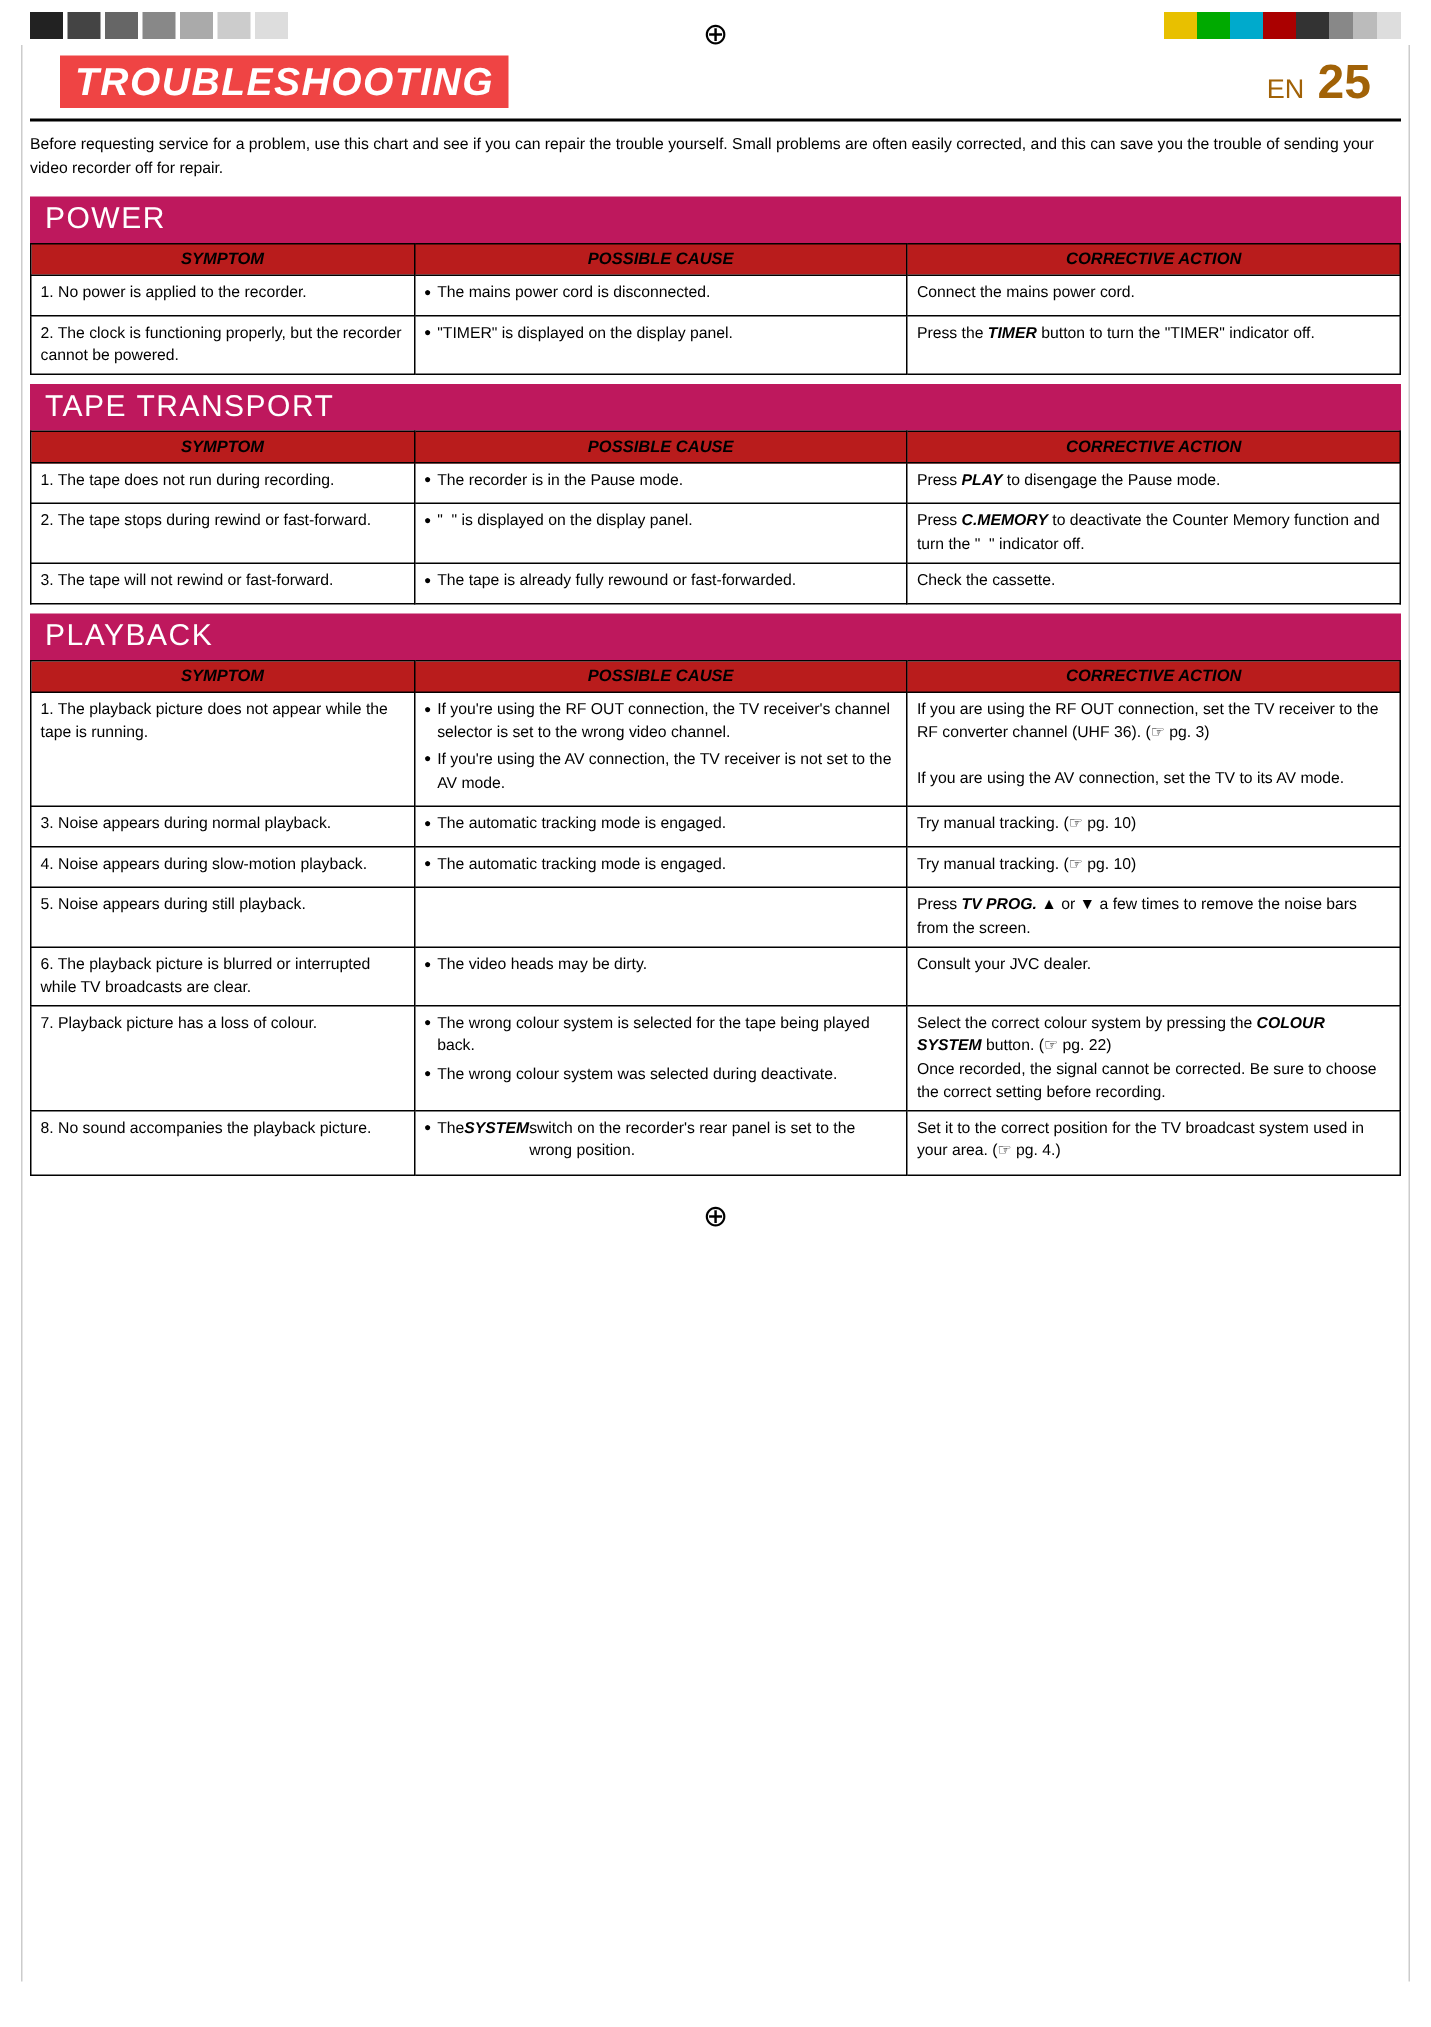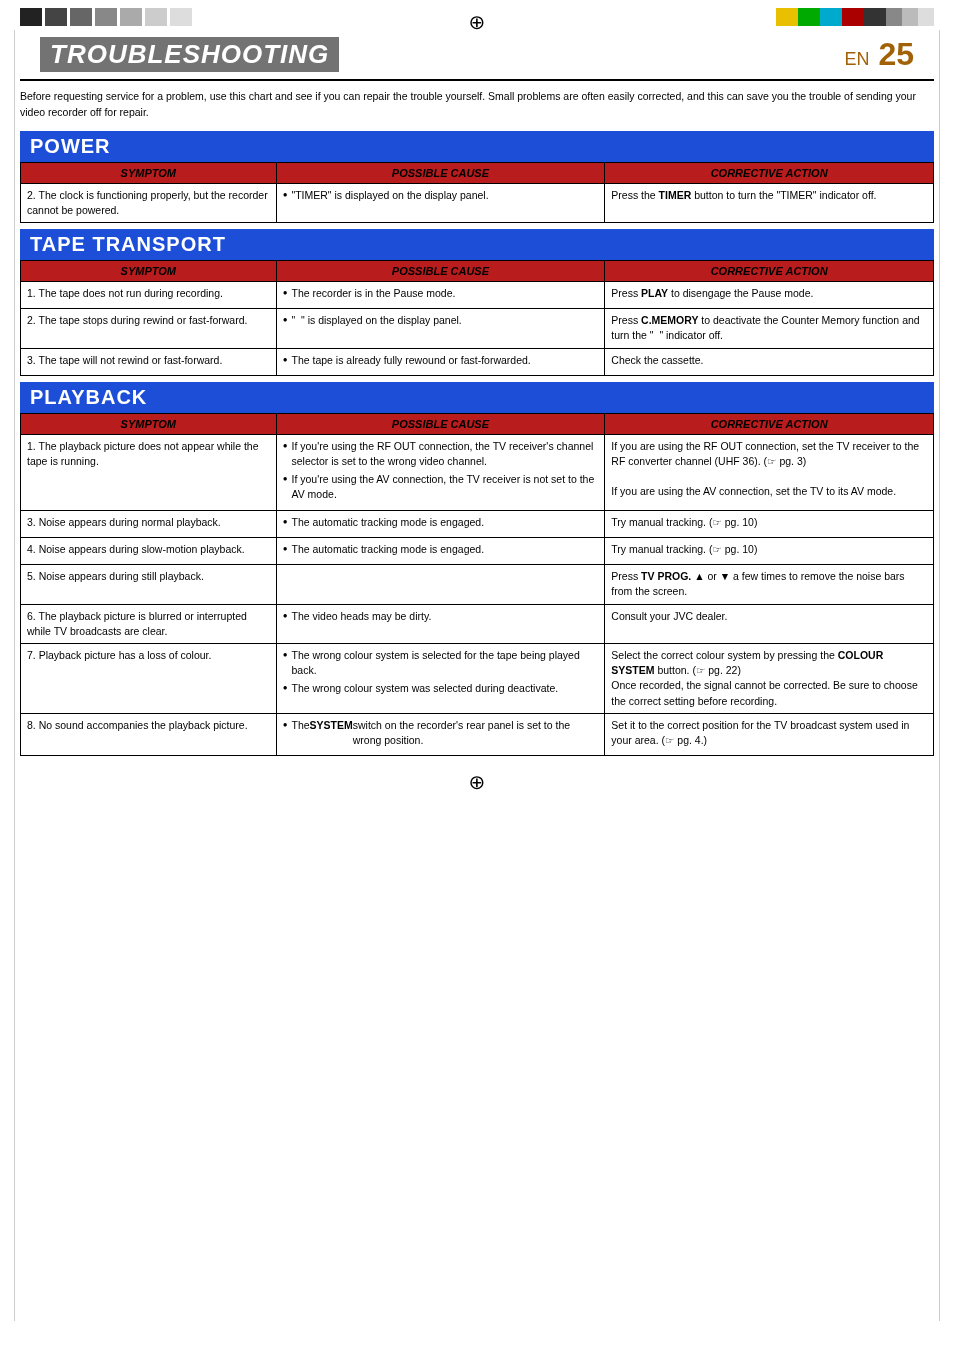--- a/index.html
+++ b/index.html
@@ -62,21 +62,21 @@
       align-items: center;
       padding: 10px 20px 6px 20px;
       border-bottom: 2px solid #000;
       margin: 0 20px;
     }
 
     .title-troubleshooting {
       font-size: 26px;
       font-weight: bold;
       font-style: italic;
-      background: #737373;
+      background: #ef4444;
       color: #fff;
       padding: 2px 10px;
       letter-spacing: 1px;
     }
 
     .title-en25 {
       margin-left: auto;
       font-size: 32px;
       font-weight: bold;
       color: #a16207;
@@ -92,24 +92,24 @@
       line-height: 1.5;
     }
 
     
     .content {
       margin: 0 20px;
     }
 
     
     .section-header {
-      background: #1d4ed8;
+      background: #be185d;
       color: #fff;
       font-size: 20px;
-      font-weight: bold;
+      font-weight: normal;
       padding: 4px 10px;
       margin-bottom: 0;
       letter-spacing: 1px;
     }
 
     
     .trouble-table {
       width: 100%;
       border-collapse: collapse;
       border: 1px solid #000;
@@ -182,21 +182,21 @@
     }
     .right-margin-line {
       position: absolute;
       right: 14px;
       top: 30px;
       bottom: 30px;
       width: 1px;
       background: #ccc;
     }
 
-    b { font-weight: bold; }
+    b { font-weight: bold; font-style: italic; }
     i { font-style: italic; }
 
     .section-gap { margin-bottom: 6px; }
   </style>
 </head>
 <body>
 
 <div class="page page-wrapper">
   <div class="left-margin-line"></div>
   <div class="right-margin-line"></div>
@@ -240,20 +240,27 @@
       <table class="trouble-table">
         <thead>
           <tr>
             <th class="col-symptom"><i>SYMPTOM</i></th>
             <th class="col-cause"><i>POSSIBLE CAUSE</i></th>
             <th class="col-action"><i>CORRECTIVE ACTION</i></th>
           </tr>
         </thead>
         <tbody>
           <tr>
+            <td class="col-symptom">1. No power is applied to the recorder.</td>
+            <td class="col-cause">
+              <div class="bullet-item">The mains power cord is disconnected.</div>
+            </td>
+            <td class="col-action">Connect the mains power cord.</td>
+          </tr>
+          <tr>
             <td class="col-symptom">2. The clock is functioning properly, but the recorder cannot be powered.</td>
             <td class="col-cause">
               <div class="bullet-item">"TIMER" is displayed on the display panel.</div>
             </td>
             <td class="col-action">Press the <b>TIMER</b> button to turn the "TIMER" indicator off.</td>
           </tr>
         </tbody>
       </table>
     </div>
 

